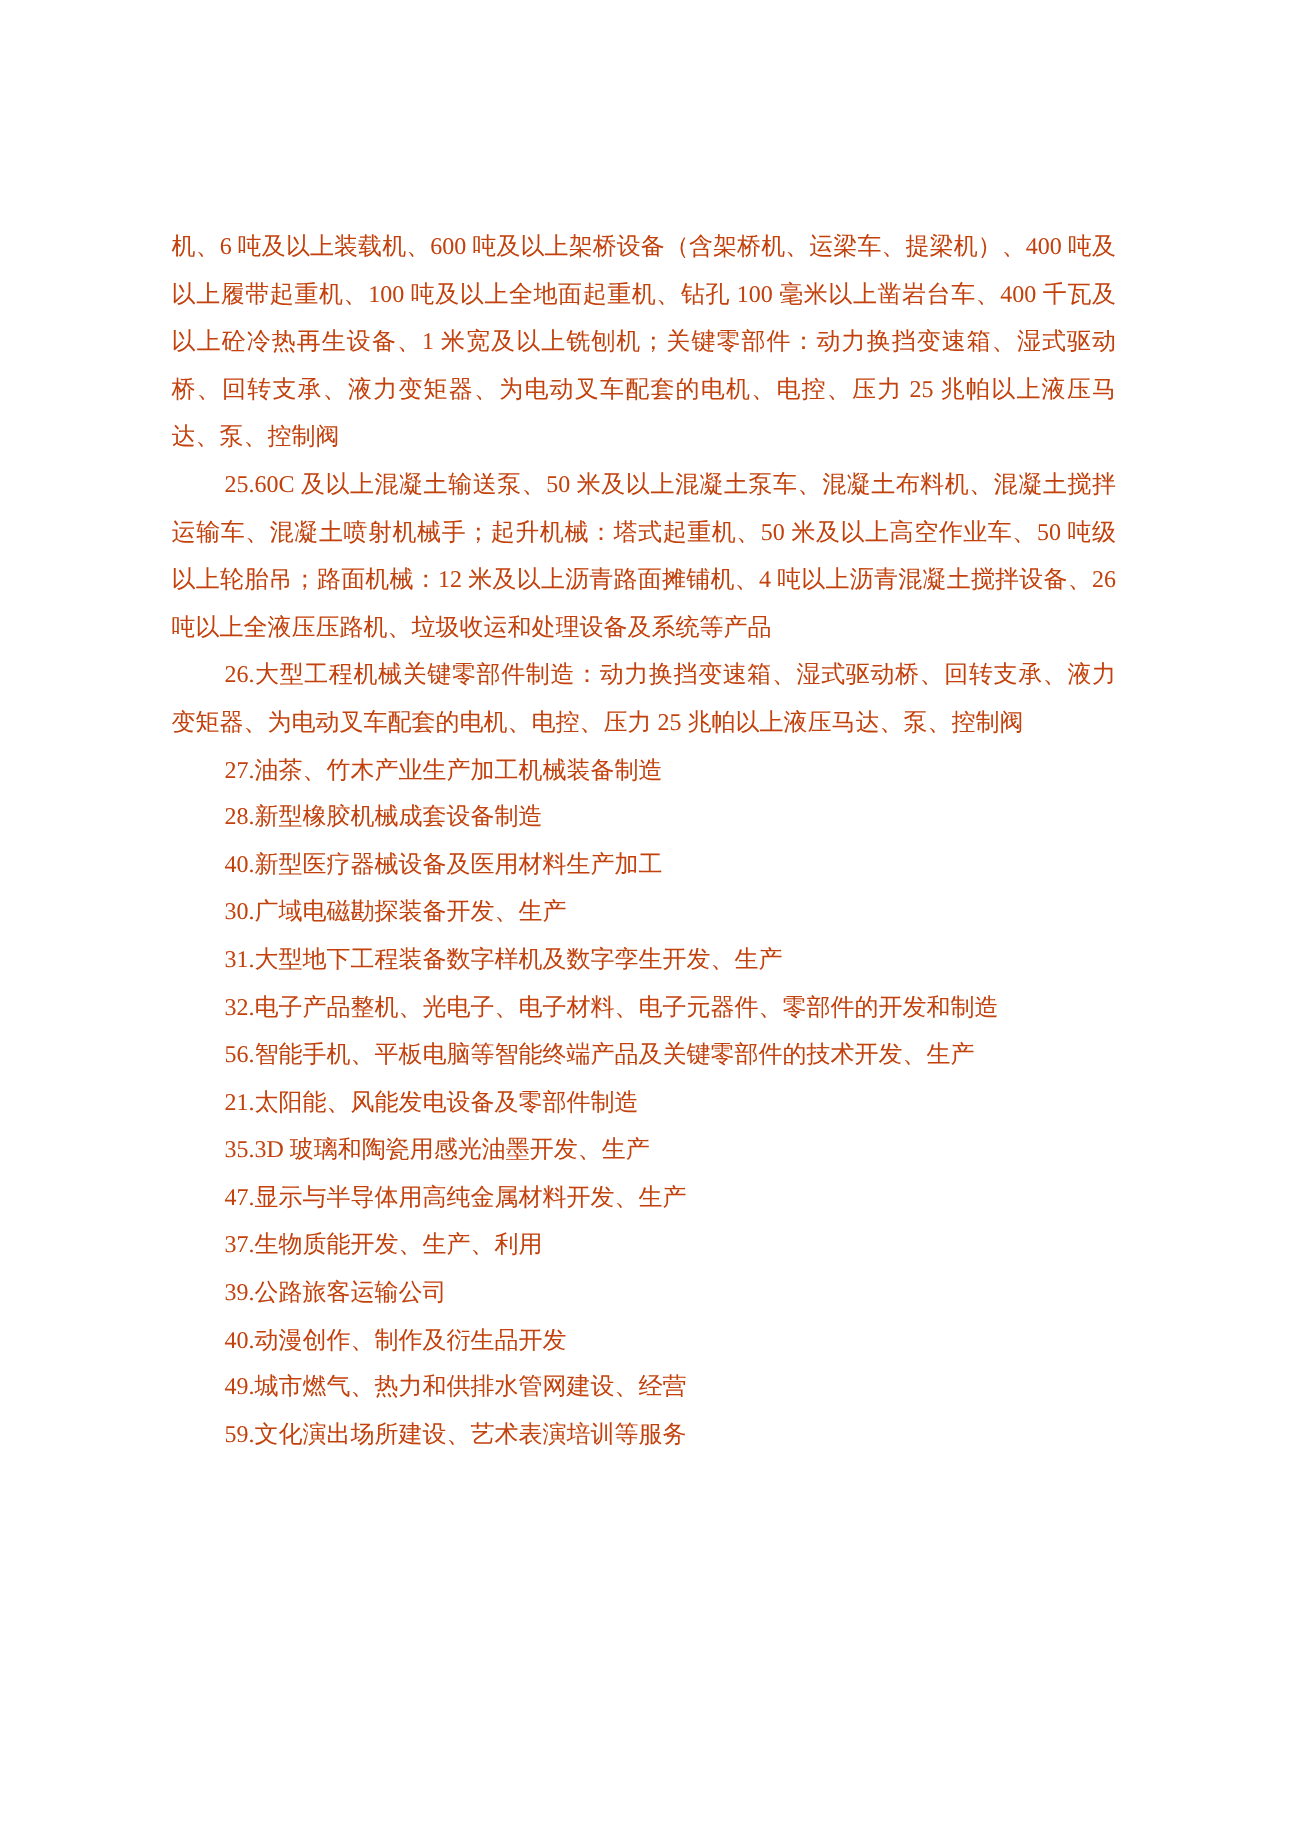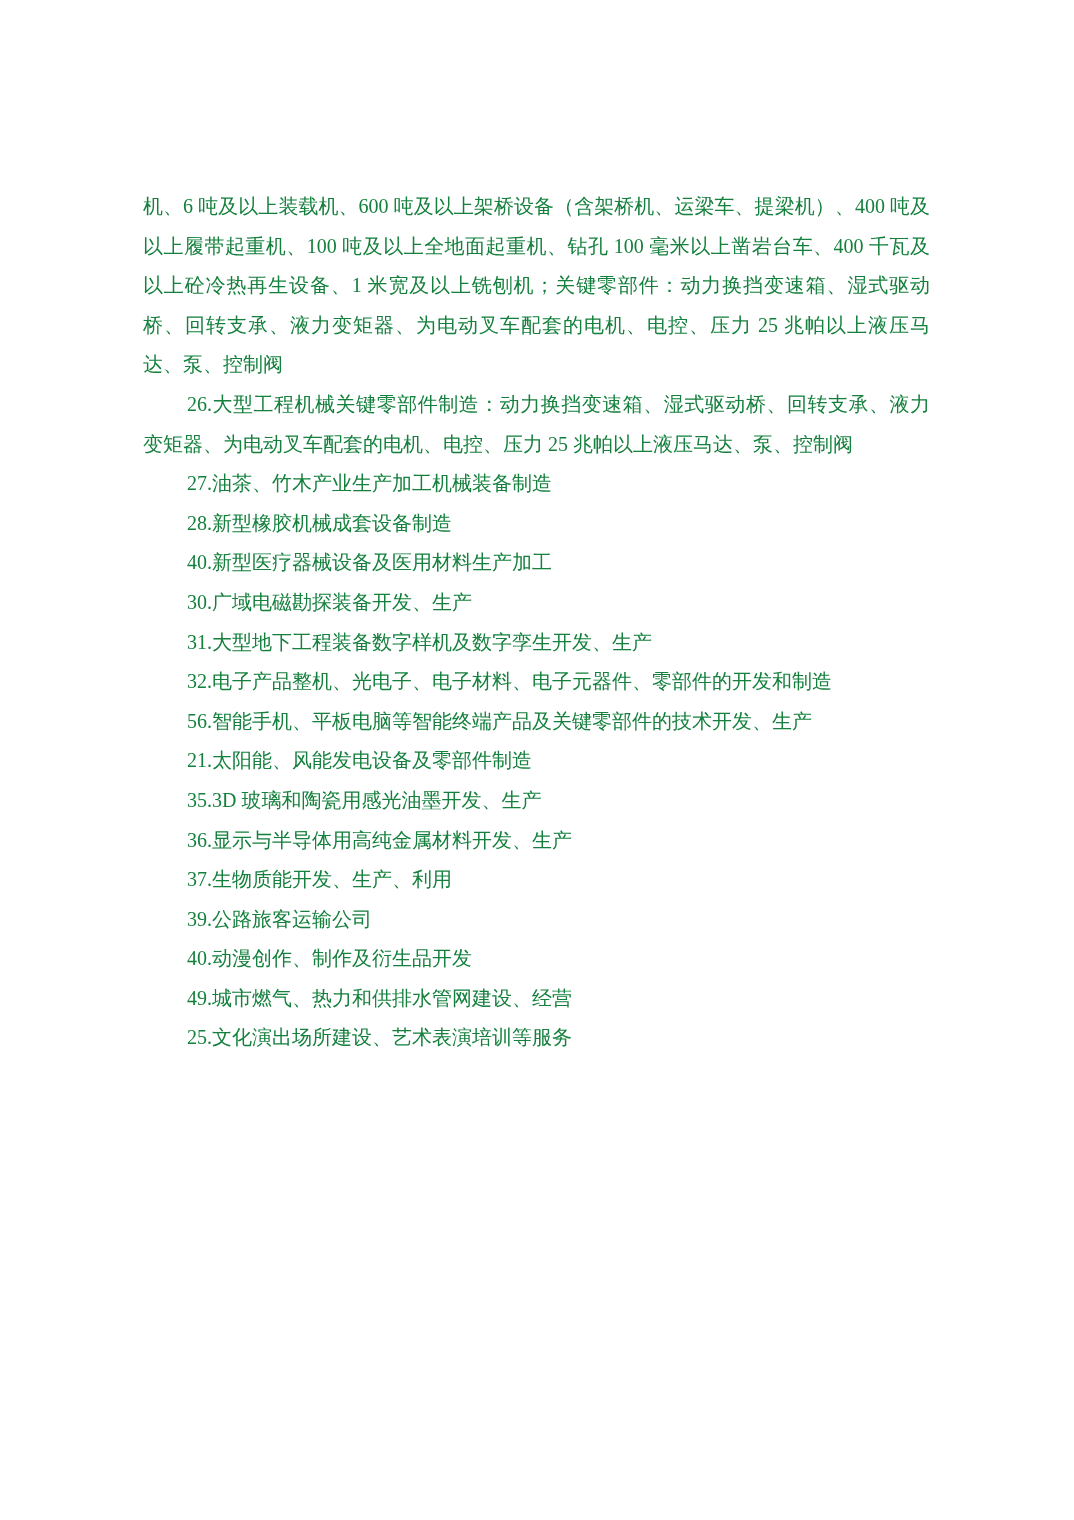--- a/index.html
+++ b/index.html
@@ -33,33 +33,34 @@
     padding: 0;
     text-indent: 0;
   }
   .para.indent {
     text-indent: 2.2em;
   }
 </style>
 </head>
 <body style="background: rgb(255, 255, 255);">
 
-<div class="page" style="color: #15803d;">
+<div class="page" style="color: #c2410c;">
   <div class="text-block">
       <p class="para">机、6 吨及以上装载机、600 吨及以上架桥设备（含架桥机、运梁车、提梁机）、400 吨及以上履带起重机、100 吨及以上全地面起重机、钻孔 100 毫米以上凿岩台车、400 千瓦及以上砼冷热再生设备、1 米宽及以上铣刨机；关键零部件：动力换挡变速箱、湿式驱动桥、回转支承、液力变矩器、为电动叉车配套的电机、电控、压力 25 兆帕以上液压马达、泵、控制阀</p>
+      <p class="para indent">25.60C 及以上混凝土输送泵、50 米及以上混凝土泵车、混凝土布料机、混凝土搅拌运输车、混凝土喷射机械手；起升机械：塔式起重机、50 米及以上高空作业车、50 吨级以上轮胎吊；路面机械：12 米及以上沥青路面摊铺机、4 吨以上沥青混凝土搅拌设备、26 吨以上全液压压路机、垃圾收运和处理设备及系统等产品</p>
       <p class="para indent">26.大型工程机械关键零部件制造：动力换挡变速箱、湿式驱动桥、回转支承、液力变矩器、为电动叉车配套的电机、电控、压力 25 兆帕以上液压马达、泵、控制阀</p>
       <p class="para indent">27.油茶、竹木产业生产加工机械装备制造</p>
       <p class="para indent">28.新型橡胶机械成套设备制造</p>
       <p class="para indent">40.新型医疗器械设备及医用材料生产加工</p>
       <p class="para indent">30.广域电磁勘探装备开发、生产</p>
       <p class="para indent">31.大型地下工程装备数字样机及数字孪生开发、生产</p>
       <p class="para indent">32.电子产品整机、光电子、电子材料、电子元器件、零部件的开发和制造</p>
       <p class="para indent">56.智能手机、平板电脑等智能终端产品及关键零部件的技术开发、生产</p>
       <p class="para indent">21.太阳能、风能发电设备及零部件制造</p>
       <p class="para indent">35.3D 玻璃和陶瓷用感光油墨开发、生产</p>
-      <p class="para indent">36.显示与半导体用高纯金属材料开发、生产</p>
+      <p class="para indent">47.显示与半导体用高纯金属材料开发、生产</p>
       <p class="para indent">37.生物质能开发、生产、利用</p>
       <p class="para indent">39.公路旅客运输公司</p>
       <p class="para indent">40.动漫创作、制作及衍生品开发</p>
       <p class="para indent">49.城市燃气、热力和供排水管网建设、经营</p>
-      <p class="para indent">25.文化演出场所建设、艺术表演培训等服务</p>
+      <p class="para indent">59.文化演出场所建设、艺术表演培训等服务</p>
     </div>
 </div>
 
 </body></html>

